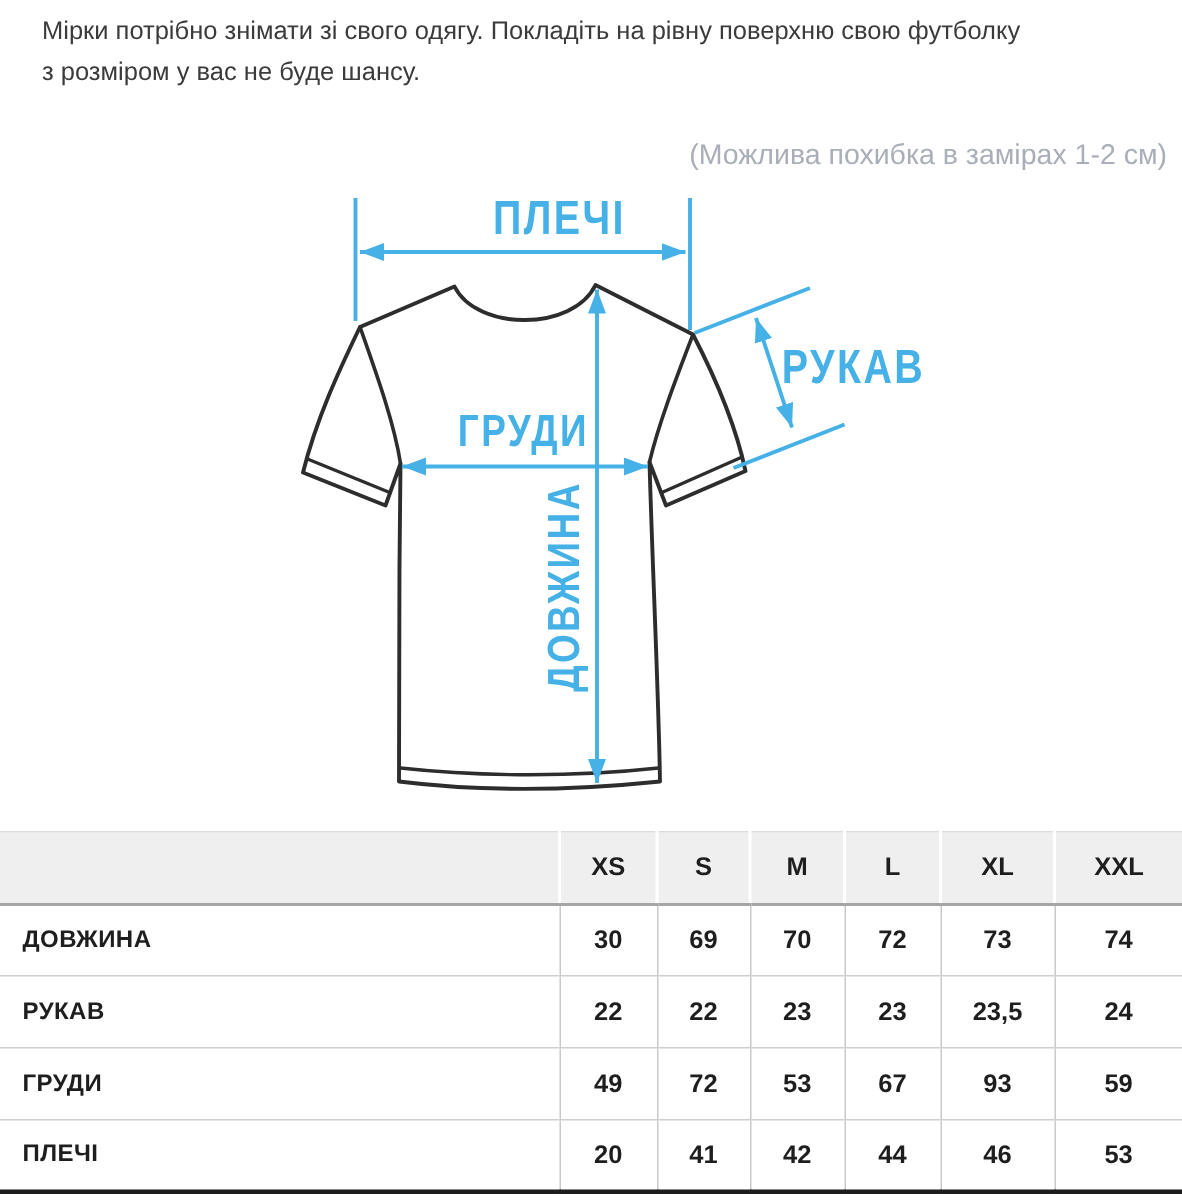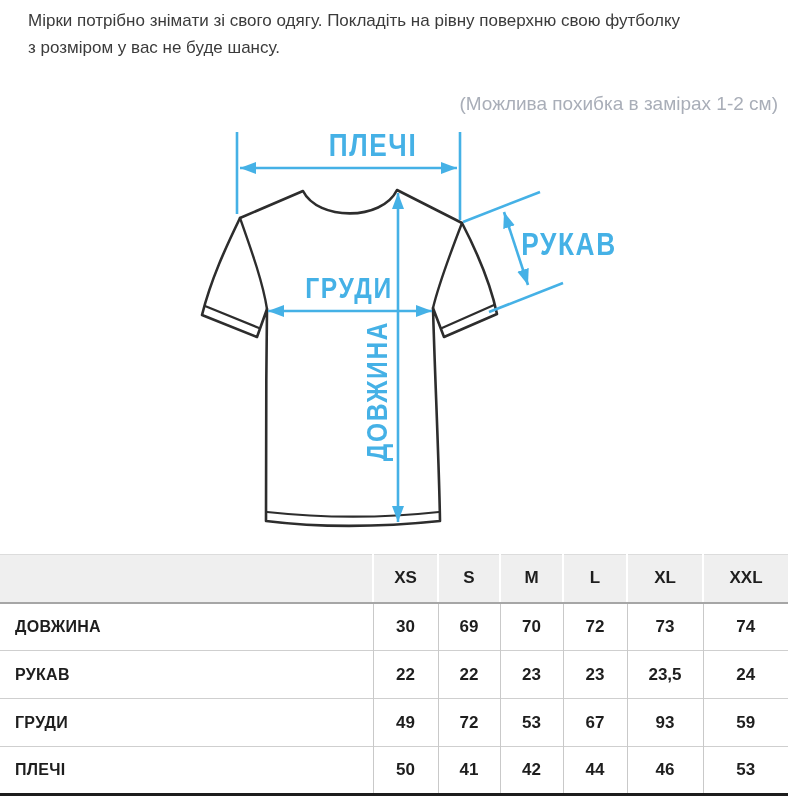--- a/index.html
+++ b/index.html
@@ -170,21 +170,21 @@
             <td class="rowlabel">ГРУДИ</td>
             <td>49</td>
             <td>72</td>
             <td>53</td>
             <td>67</td>
             <td>93</td>
             <td>59</td>
           </tr>
           <tr>
             <td class="rowlabel">ПЛЕЧІ</td>
-            <td>50</td>
+            <td>20</td>
             <td>41</td>
             <td>42</td>
             <td>44</td>
             <td>46</td>
             <td>53</td>
           </tr>
         </tbody>
     </table>
   </div>
 

